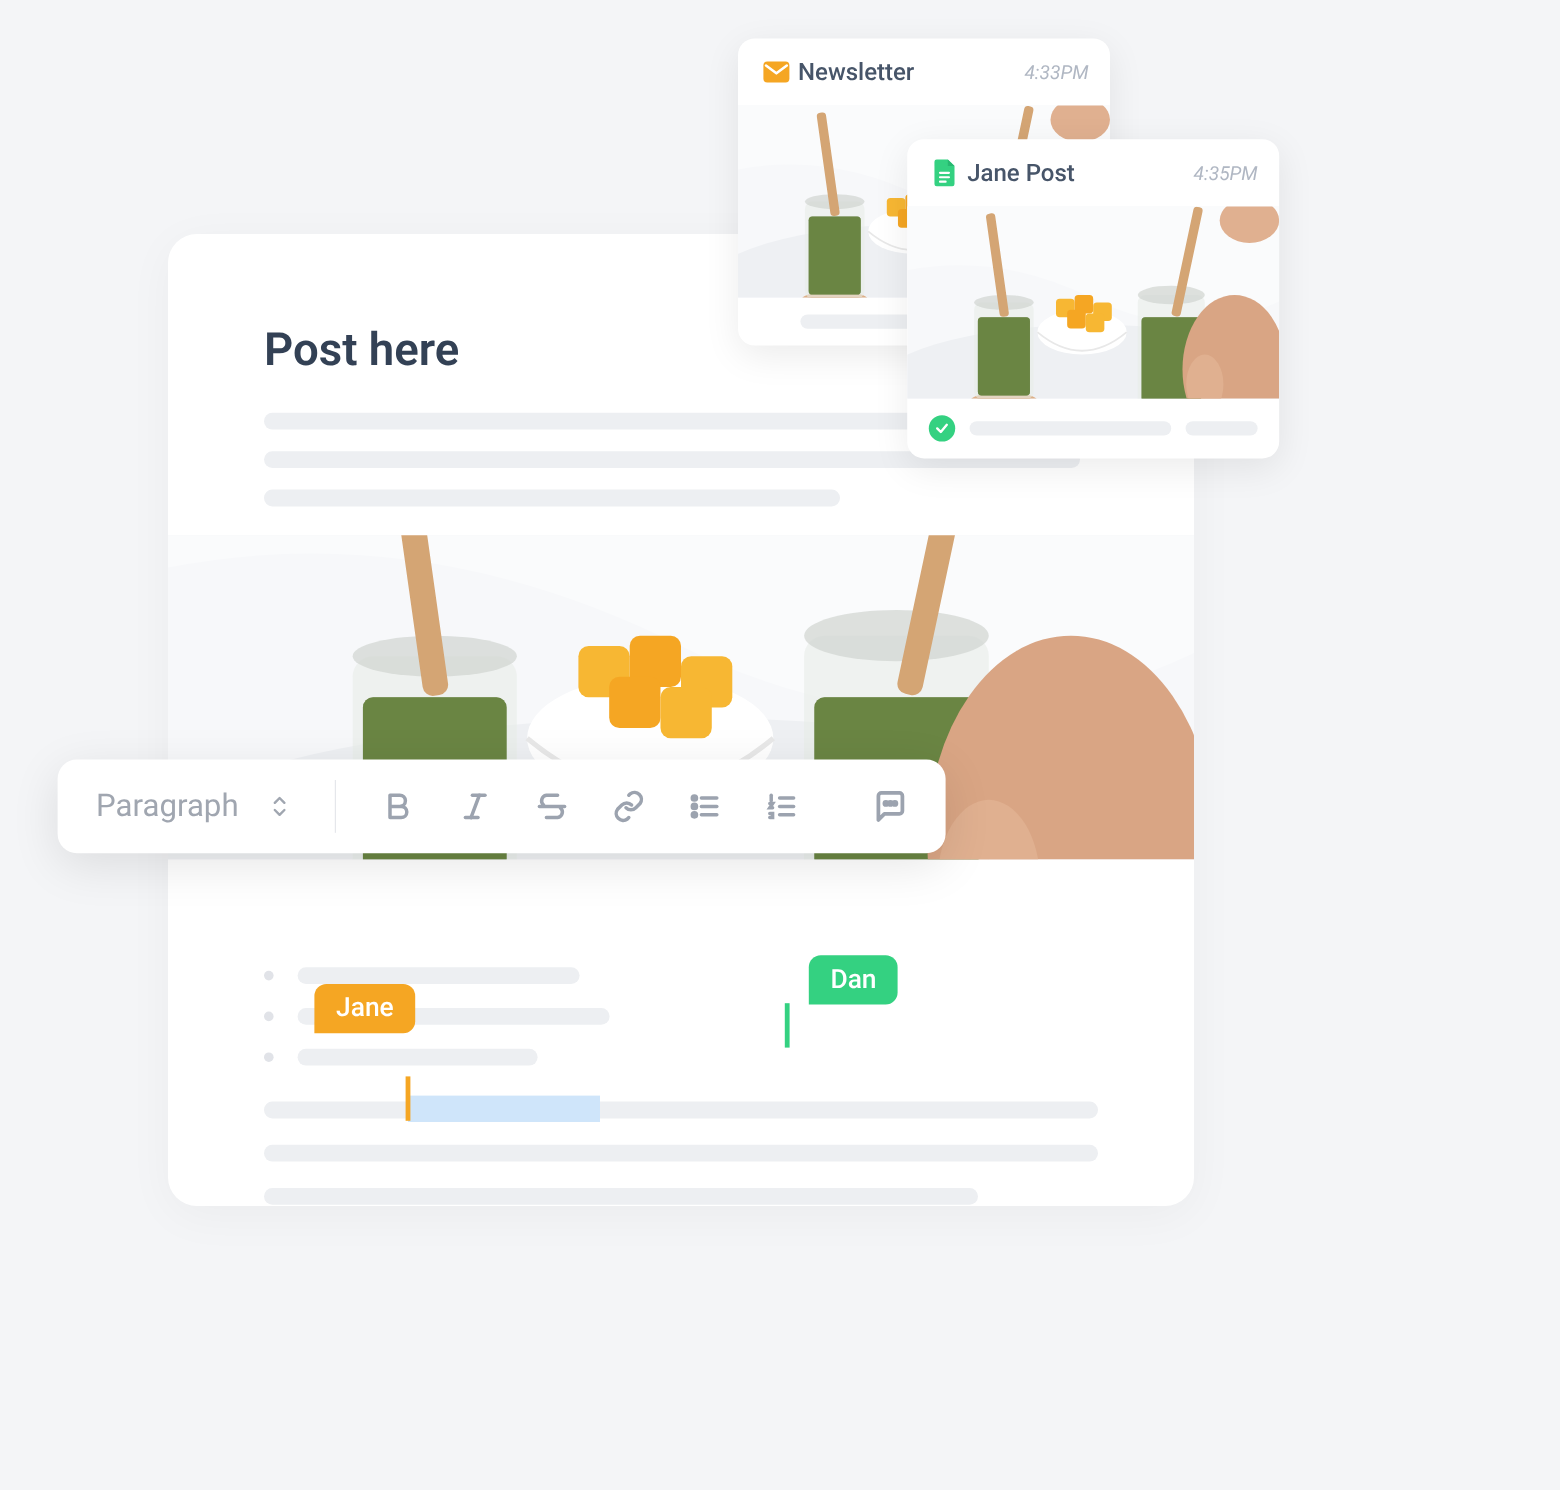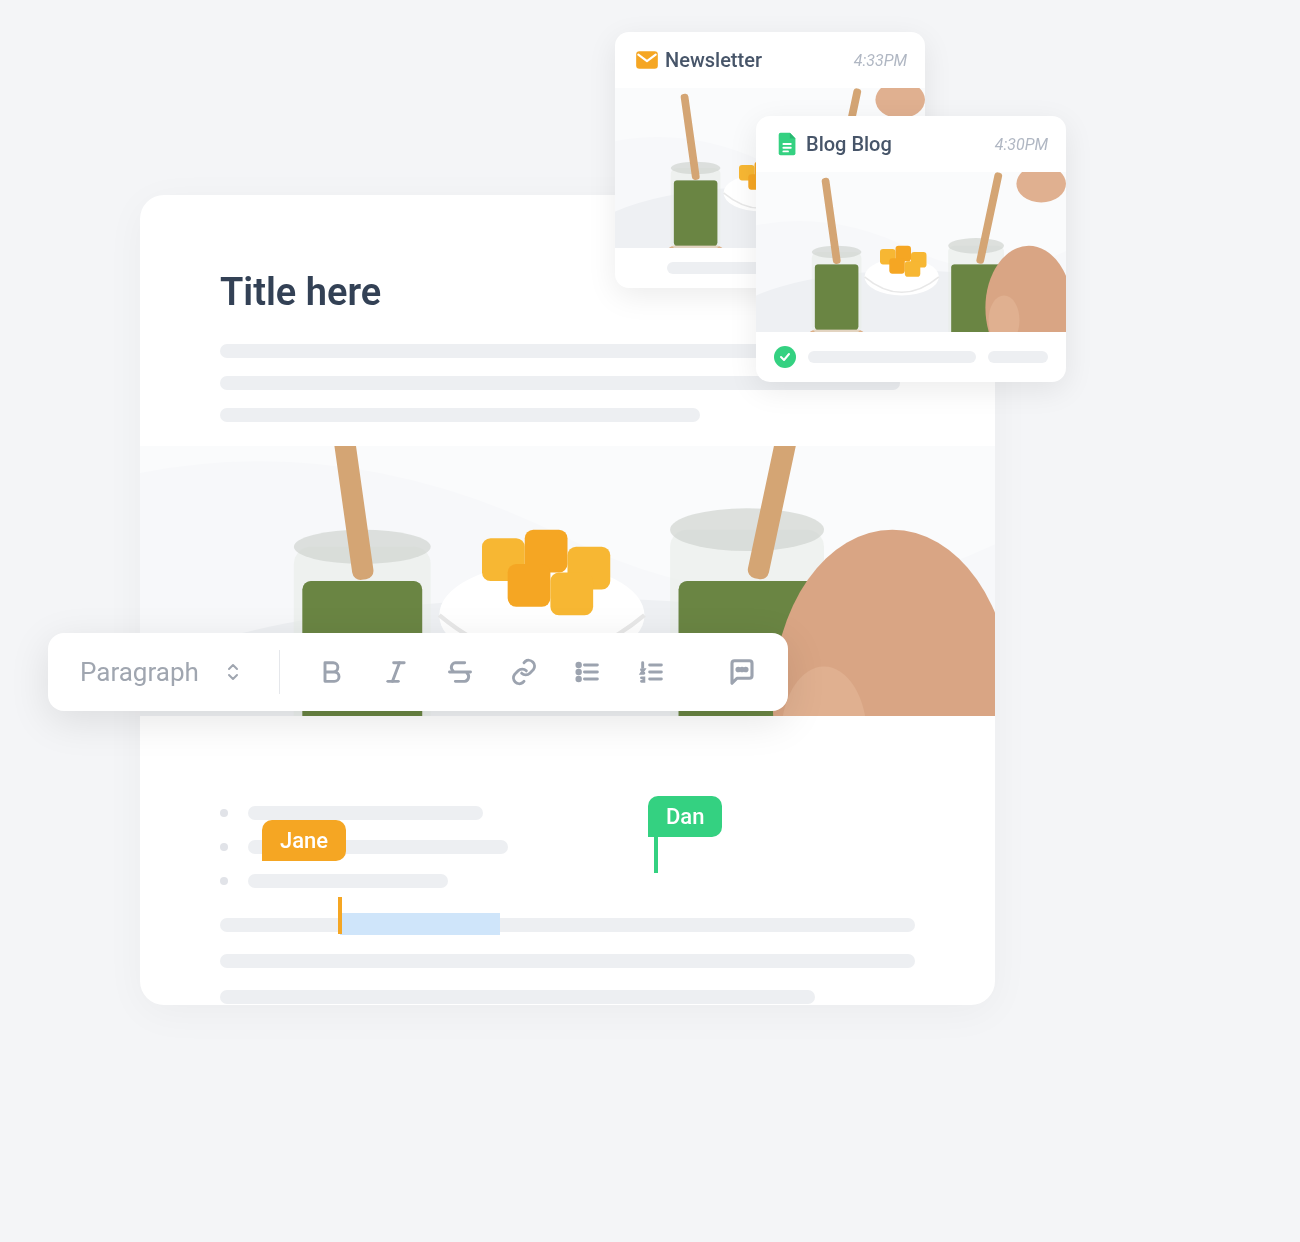--- a/index.html
+++ b/index.html
@@ -200,21 +200,21 @@
 
       <ellipse cx="88" cy="44" rx="14" ry="20" fill="#d9a584"></ellipse>
       <ellipse cx="80" cy="48" rx="5" ry="8" fill="#e0b090"></ellipse>
 
       <ellipse cx="92" cy="4" rx="8" ry="6" fill="#e0b090"></ellipse>
     </g>
   </defs>
 </svg>
 
 <div class="editor-card">
-  <div class="editor-title">Title here</div>
+  <div class="editor-title">Post here</div>
 
   <div class="skel-line" style="width: 680px;"></div>
   <div class="skel-line" style="width: 680px;"></div>
   <div class="skel-line" style="width: 480px;"></div>
 
   <div class="hero-img">
     <svg class="smoothie-svg" viewBox="0 0 100 32" preserveAspectRatio="xMidYMid slice">
       <use href="#smoothie-scene" transform="translate(0,-14)"></use>
     </svg>
   </div>
@@ -236,21 +236,21 @@
     <div style="height: 10px;"></div>
     <div class="para-line" style="width: 695px;"></div>
     <div class="para-line" style="width: 695px;"></div>
     <div class="para-line" style="width: 595px;"></div>
   </div>
 </div>
 
 <div class="selection-highlight" style="left: 340px; top: 913px; width: 160px;"></div>
 
 <div class="cursor-stem cursor-dan-stem" style="left: 654px; top: 836px; height: 37px;"></div>
-<div class="collab-tag collab-dan" style="left: 648px; top: 796px;">
+<div class="collab-tag collab-dan" style="left: 674px; top: 796px;">
   <span>Dan</span>
 </div>
 
 <div class="cursor-stem cursor-jane-stem" style="left: 338px; top: 897px; height: 37px;"></div>
 <div class="collab-tag collab-jane" style="left: 262px; top: 820px;">
   <span>Jane</span>
 </div>
 
 <div class="toolbar">
   <div class="tb-select">
@@ -347,22 +347,22 @@
   <div class="notif-header">
     <div class="notif-icon">
       <svg width="24" height="26" viewBox="0 0 24 28">
           <path d="M4 2h10l6 6v16a2 2 0 0 1-2 2H4a2 2 0 0 1-2-2V4a2 2 0 0 1 2-2z" fill="#34d181"></path>
           <path d="M14 2v6h6" fill="#28b871"></path>
           <rect x="6" y="13" width="10" height="2" rx="1" fill="#fff"></rect>
           <rect x="6" y="17" width="10" height="2" rx="1" fill="#fff"></rect>
           <rect x="6" y="21" width="7" height="2" rx="1" fill="#fff"></rect>
         </svg>
     </div>
-    <div class="notif-title">Blog Blog</div>
-    <div class="notif-time">4:30PM</div>
+    <div class="notif-title">Jane Post</div>
+    <div class="notif-time">4:35PM</div>
   </div>
   <div class="notif-img">
     <svg class="smoothie-svg" viewBox="0 0 100 52" preserveAspectRatio="xMidYMid slice">
         <use href="#smoothie-scene"></use>
       </svg>
   </div>
   <div class="notif-footer">
     <div class="notif-check">
       <svg width="12" height="12" viewBox="0 0 12 12" fill="none" stroke="#fff" stroke-width="2" stroke-linecap="round" stroke-linejoin="round">
           <polyline points="2,6 5,9 10,3"></polyline>

